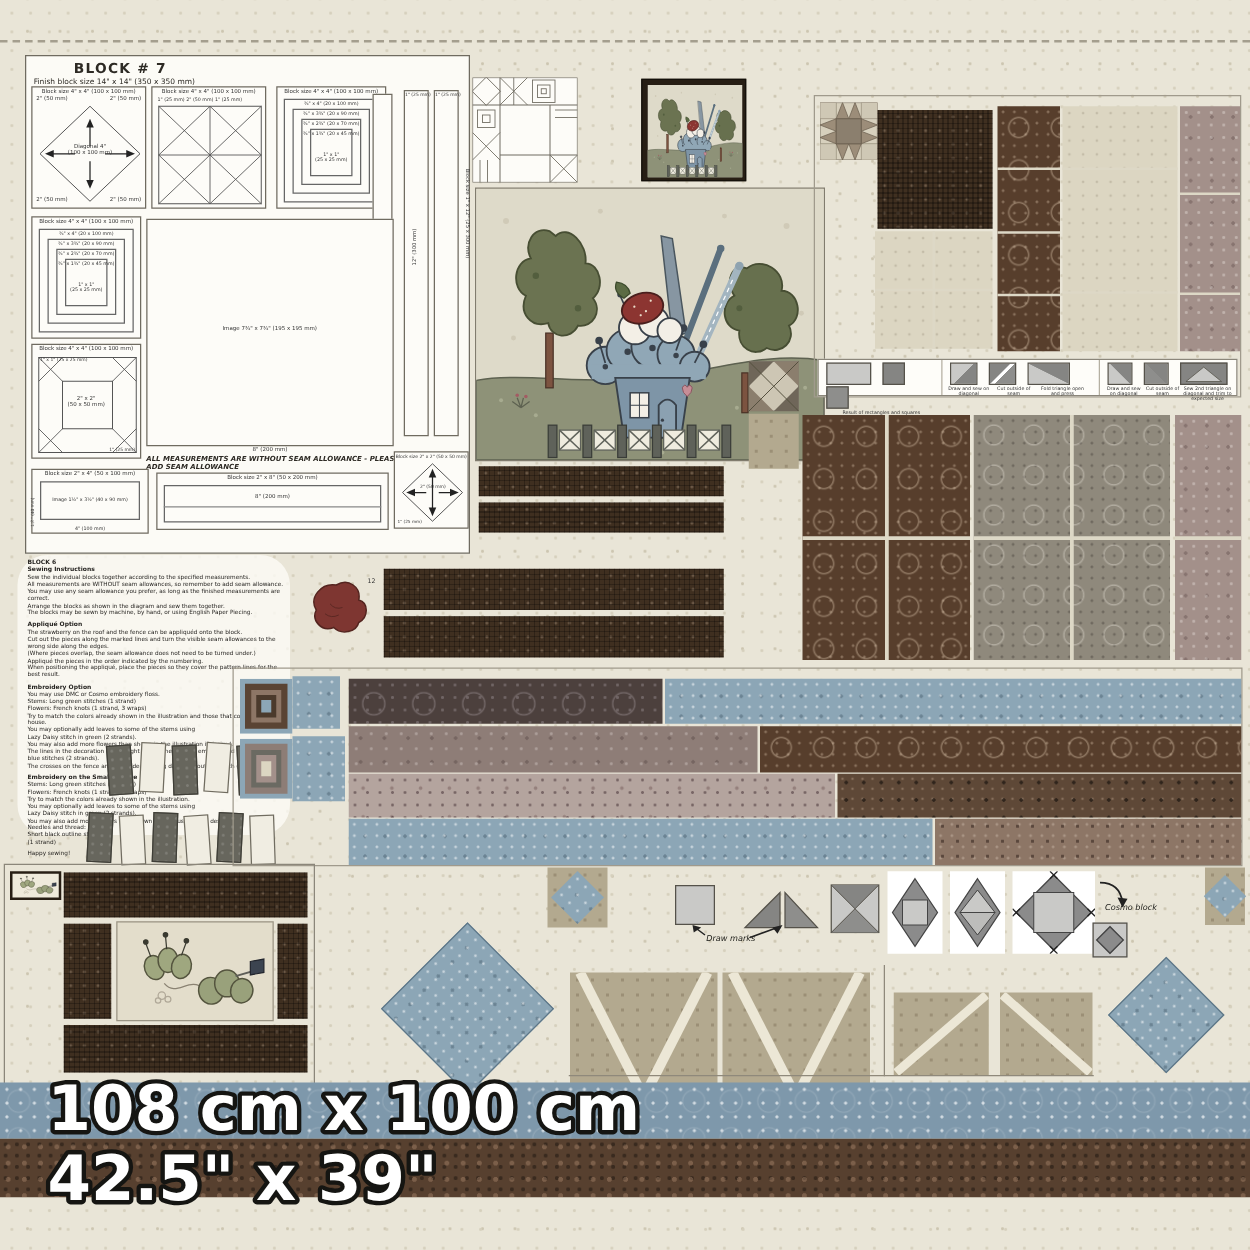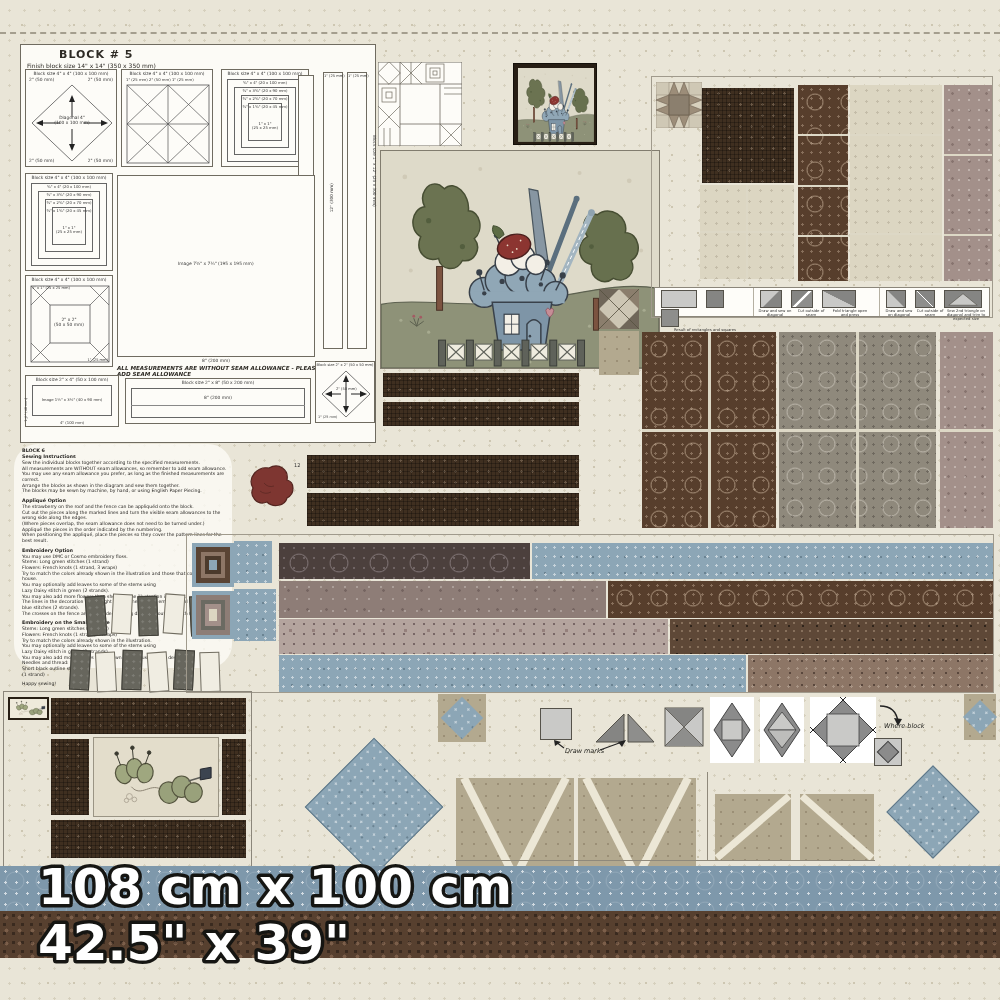--- a/index.html
+++ b/index.html
@@ -255,21 +255,21 @@
           <line x1="62" y1="62" x2="84" y2="84"></line>
           <line x1="84" y1="62" x2="62" y2="84"></line>
         </g>
 </g>
 </defs>
 </svg>
 
 <div class="a" style="left:0;top:32px;width:1000px;border-top:2px dashed #a49e8e"></div>
 
 <div class="a white-panel" style="left:20px;top:44px;width:356px;height:399px">
-  <div class="a" style="left:38px;top:3px;font-size:11px;font-weight:bold;letter-spacing:1px">BLOCK # 5</div>
+  <div class="a" style="left:38px;top:3px;font-size:11px;font-weight:bold;letter-spacing:1px">BLOCK # 7</div>
   <div class="a" style="left:6px;top:17px;font-size:6px">Finish block size 14" x 14"  (350 x 350 mm)</div>
 
   <div class="dbox" style="left:4px;top:24px;width:92px;height:98px">
     <div class="dcap">Block size 4" x 4"  (100 x 100 mm)</div>
     <div class="tt" style="left:3px;top:8px">2" (50 mm)</div>
     <div class="tt" style="right:3px;top:8px">2" (50 mm)</div>
     <div class="tt" style="left:3px;bottom:2px">2" (50 mm)</div>
     <div class="tt" style="right:3px;bottom:2px">2" (50 mm)</div>
     <svg class="a" style="left:4px;top:13px" width="84" height="80" viewBox="0 0 84 80">
       <polygon points="42,2 82,40 42,78 2,40" fill="none" stroke="#555" stroke-width="0.8"></polygon>
@@ -658,21 +658,21 @@
         <line x1="0" y1="36" x2="6" y2="30"></line>
         <line x1="60" y1="30" x2="66" y2="36"></line>
         <line x1="60" y1="36" x2="66" y2="30"></line>
       </g>
   </svg>
 </div>
 <svg class="a" style="left:878px;top:702px" width="26" height="26" viewBox="0 0 26 26">
   <path d="M2,4 q16,0 18,16" fill="none" stroke="#222" stroke-width="1.4"></path>
   <polygon points="20,24 16,16 24,17" fill="#222"></polygon>
 </svg>
-<div class="a hand" style="left:884px;top:722px">Where block</div>
+<div class="a hand" style="left:884px;top:722px">Cosmo block</div>
 <div class="a" style="left:874px;top:738px;width:28px;height:28px;background:#c9c9c7;border:1px solid #55524a">
   <div class="a diamond" style="left:5px;top:5px;width:16px;height:16px;background:#8b8b8b;border:1px solid #444"></div>
 </div>
 
 <div class="a hand" style="left:565px;top:747px">Draw marks</div>
 <svg class="a" style="left:598px;top:738px" width="30" height="14" viewBox="0 0 30 14">
     <line x1="2" y1="12" x2="24" y2="4" stroke="#222" stroke-width="1.2"></line>
     <polygon points="28,2 20,4 24,9" fill="#222"></polygon>
   </svg>
 <svg class="a" style="left:552px;top:738px" width="14" height="12" viewBox="0 0 14 12">

